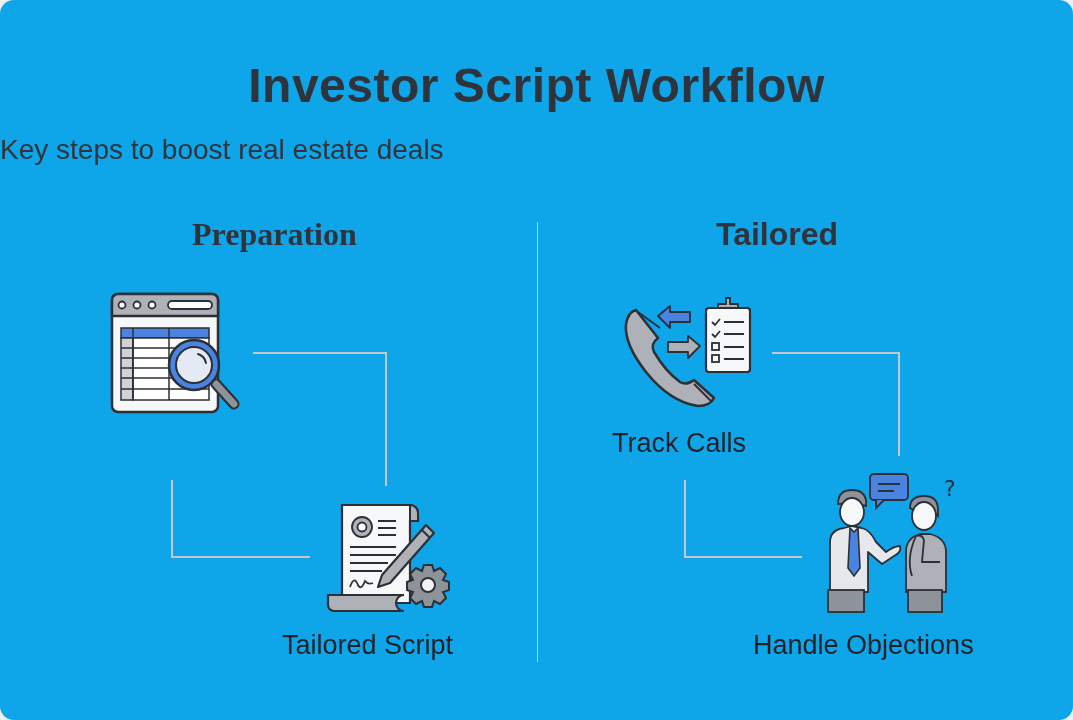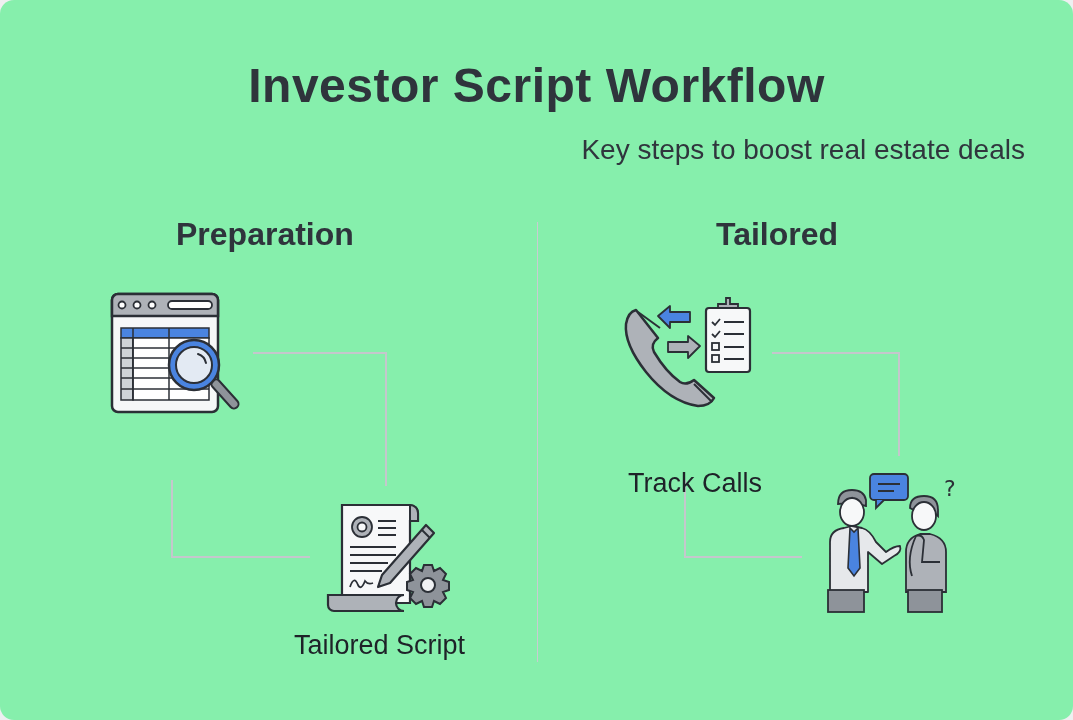--- a/index.html
+++ b/index.html
@@ -5,50 +5,50 @@
   html, body { margin: 0; padding: 0; }
   body {
     width: 1073px; height: 720px; overflow: hidden;
     background: #eeeff1;
     font-family: "Liberation Sans", "DejaVu Sans", sans-serif;
     color: #2b3038;
     position: relative;
   }
   .canvas {
     position: absolute; left: 0; top: 0; width: 1073px; height: 720px;
-    background: #86efac; border-radius: 14px;
+    background: #0ea5e9; border-radius: 14px;
   }
   .title {
     position: absolute; left: 0; width: 1073px; top: 58px;
     text-align: center; font-size: 48px; font-weight: bold; color: #2f343c;
     letter-spacing: 0.5px;
   }
   .subtitle {
     position: absolute; left: 0; width: 1025px; top: 134px;
-    text-align: right; font-size: 28px; color: #30353d;
+    text-align: left; font-size: 28px; color: #30353d;
   }
   .section-head {
     position: absolute; top: 216px; font-size: 32px; font-weight: bold; color: #2f343c;
   }
   .divider {
     position: absolute; left: 537px; top: 222px; width: 1px; height: 440px; background: #c9ccd1;
   }
   .conn { position: absolute; border-color: #c4c7cc; border-style: solid; border-width: 0; }
   .label { position: absolute; font-size: 27px; color: #1e2228; white-space: nowrap; }
   .icon { position: absolute; }
 </style>
 </head>
 <body>
 
 <div class="canvas">
 
   <div class="title">Investor Script Workflow</div>
   <div class="subtitle">Key steps to boost real estate deals</div>
 
-  <div class="section-head" style="left:176px;">Preparation</div>
+  <div class="section-head" style="left:192px;font-family:Liberation Serif, serif;">Preparation</div>
   <div class="section-head" style="left:716px;">Tailored</div>
 
   <div class="divider"></div>
 
   <div class="conn" style="left:253px; top:352px; width:132px; height:132px; border-top-width:2px; border-right-width:2px;"></div>
   <div class="conn" style="left:171px; top:480px; width:137px; height:76px; border-left-width:2px; border-bottom-width:2px;"></div>
 
   <div class="conn" style="left:772px; top:352px; width:126px; height:102px; border-top-width:2px; border-right-width:2px;"></div>
   <div class="conn" style="left:684px; top:480px; width:116px; height:76px; border-left-width:2px; border-bottom-width:2px;"></div>
 
@@ -92,54 +92,55 @@
     <line x1="24" y1="60" x2="62" y2="60" stroke="#2b2f36" stroke-width="2"></line>
     <line x1="24" y1="68" x2="56" y2="68" stroke="#2b2f36" stroke-width="2"></line>
     <path d="M24 84 q4 -12 8 -2 q3 6 7 -4 q3 4 8 2" fill="none" stroke="#2b2f36" stroke-width="1.8"></path>
     <path d="M100 22 l8 8 l-44 50 l-12 4 l4 -12z" fill="#aeb2b8" stroke="#2b2f36" stroke-width="2.2" stroke-linejoin="round"></path>
     <line x1="96" y1="27" x2="104" y2="35" stroke="#2b2f36" stroke-width="2"></line>
     <g transform="translate(102,82)" stroke="#2b2f36" stroke-width="2">
       <path d="M-4 -20 h8 l2 6 l6 -3 l6 6 l-3 6 l6 2 v8 l-6 2 l3 6 l-6 6 l-6 -3 l-2 6 h-8 l-2 -6 l-6 3 l-6 -6 l3 -6 l-6 -2 v-8 l6 -2 l-3 -6 l6 -6 l6 3z" fill="#8e939a"></path>
       <circle r="7" fill="#f0f1f3"></circle>
     </g>
   </svg>
-  <div class="label" style="left:282px; top:630px;margin-left:12px;">Tailored Script</div>
+  <div class="label" style="left:282px; top:630px;">Tailored Script</div>
 
   <svg class="icon" style="left:614px; top:292px;" width="142" height="124" viewBox="0 0 142 124">
     <path d="M22 18 q-8 2 -10 14 q-2 20 20 48 q24 30 52 34 q12 0 16 -8 l-20 -18 q-8 6 -14 2 q-14 -10 -26 -30 q-4 -8 4 -14z" fill="#aeb2b8" stroke="#2b2f36" stroke-width="2.5" stroke-linejoin="round"></path>
     <line x1="24" y1="20" x2="46" y2="36" stroke="#2b2f36" stroke-width="2"></line>
     <line x1="80" y1="92" x2="98" y2="110" stroke="#2b2f36" stroke-width="2"></line>
     <path d="M44 24 l12 -10 v6 h20 v10 h-20 v6z" fill="#4a84e0" stroke="#2b2f36" stroke-width="1.8" stroke-linejoin="round"></path>
     <path d="M86 54 l-12 -10 v6 h-20 v10 h20 v6z" fill="#aeb2b8" stroke="#2b2f36" stroke-width="1.8" stroke-linejoin="round"></path>
     <rect x="92" y="16" width="44" height="64" rx="3" fill="#f7f8f9" stroke="#2b2f36" stroke-width="2.2"></rect>
     <path d="M104 16 v-4 h8 v-6 h4 v6 h8 v4z" fill="#aeb2b8" stroke="#2b2f36" stroke-width="1.8"></path>
     <path d="M98 30 l3 3 l5 -6" fill="none" stroke="#2b2f36" stroke-width="1.8"></path>
     <line x1="110" y1="30" x2="130" y2="30" stroke="#2b2f36" stroke-width="2"></line>
     <path d="M98 42 l3 3 l5 -6" fill="none" stroke="#2b2f36" stroke-width="1.8"></path>
     <line x1="110" y1="42" x2="130" y2="42" stroke="#2b2f36" stroke-width="2"></line>
     <rect x="98" y="51" width="7" height="7" fill="none" stroke="#2b2f36" stroke-width="1.8"></rect>
     <line x1="110" y1="55" x2="130" y2="55" stroke="#2b2f36" stroke-width="2"></line>
     <rect x="98" y="63" width="7" height="7" fill="none" stroke="#2b2f36" stroke-width="1.8"></rect>
     <line x1="110" y1="67" x2="130" y2="67" stroke="#2b2f36" stroke-width="2"></line>
   </svg>
-  <div class="label" style="left:628px; top:428px;margin-top:40px;">Track Calls</div>
+  <div class="label" style="left:612px; top:428px;">Track Calls</div>
 
   <svg class="icon" style="left:816px; top:472px;" width="150" height="142" viewBox="0 0 150 142">
     <rect x="54" y="2" width="38" height="26" rx="4" fill="#4a84e0" stroke="#2b2f36" stroke-width="1.8"></rect>
     <path d="M60 28 v8 l8 -8" fill="#4a84e0" stroke="#2b2f36" stroke-width="1.8"></path>
     <line x1="62" y1="12" x2="84" y2="12" stroke="#2b2f36" stroke-width="2"></line>
     <line x1="62" y1="19" x2="78" y2="19" stroke="#2b2f36" stroke-width="2"></line>
     <text x="128" y="24" font-size="22" font-family="DejaVu Sans, sans-serif" fill="#2b2f36">?</text>
 
     <path d="M22 32 q0 -14 14 -14 q12 0 14 10 v6 q-10 -2 -14 -8 q-6 6 -14 6z" fill="#8e939a" stroke="#2b2f36" stroke-width="1.8"></path>
     <ellipse cx="36" cy="40" rx="12" ry="14" fill="#f7f8f9" stroke="#2b2f36" stroke-width="1.8"></ellipse>
     <path d="M14 120 v-50 q0 -12 14 -14 l8 -2 l10 2 q8 2 14 14 l10 10 q8 -6 14 -6 q2 6 -6 10 l-12 8 l-14 -12 v40z" fill="#e6e8eb" stroke="#2b2f36" stroke-width="1.8" stroke-linejoin="round"></path>
     <path d="M34 56 l4 4 l4 -4 l2 40 l-6 8 l-6 -8z" fill="#4a84e0" stroke="#2b2f36" stroke-width="1.6"></path>
     <rect x="12" y="118" width="36" height="22" fill="#8e939a" stroke="#2b2f36" stroke-width="1.8"></rect>
 
     <path d="M94 36 q0 -12 14 -12 q14 0 14 14 v6 q-6 -6 -12 -4 q-10 0 -16 -4z" fill="#8e939a" stroke="#2b2f36" stroke-width="1.8"></path>
     <ellipse cx="108" cy="44" rx="12" ry="14" fill="#f7f8f9" stroke="#2b2f36" stroke-width="1.8"></ellipse>
     <path d="M90 120 v-40 q0 -14 14 -18 h10 q16 4 16 18 v40z" fill="#aeb2b8" stroke="#2b2f36" stroke-width="1.8"></path>
     <path d="M96 104 q-6 -18 4 -40 q6 -2 8 4 l-2 22 h18" fill="none" stroke="#2b2f36" stroke-width="1.8"></path>
     <rect x="92" y="118" width="34" height="22" fill="#8e939a" stroke="#2b2f36" stroke-width="1.8"></rect>
   </svg>
+  <div class="label" style="left:753px; top:630px;">Handle Objections</div>
 
 </div>
 
 </body></html>

